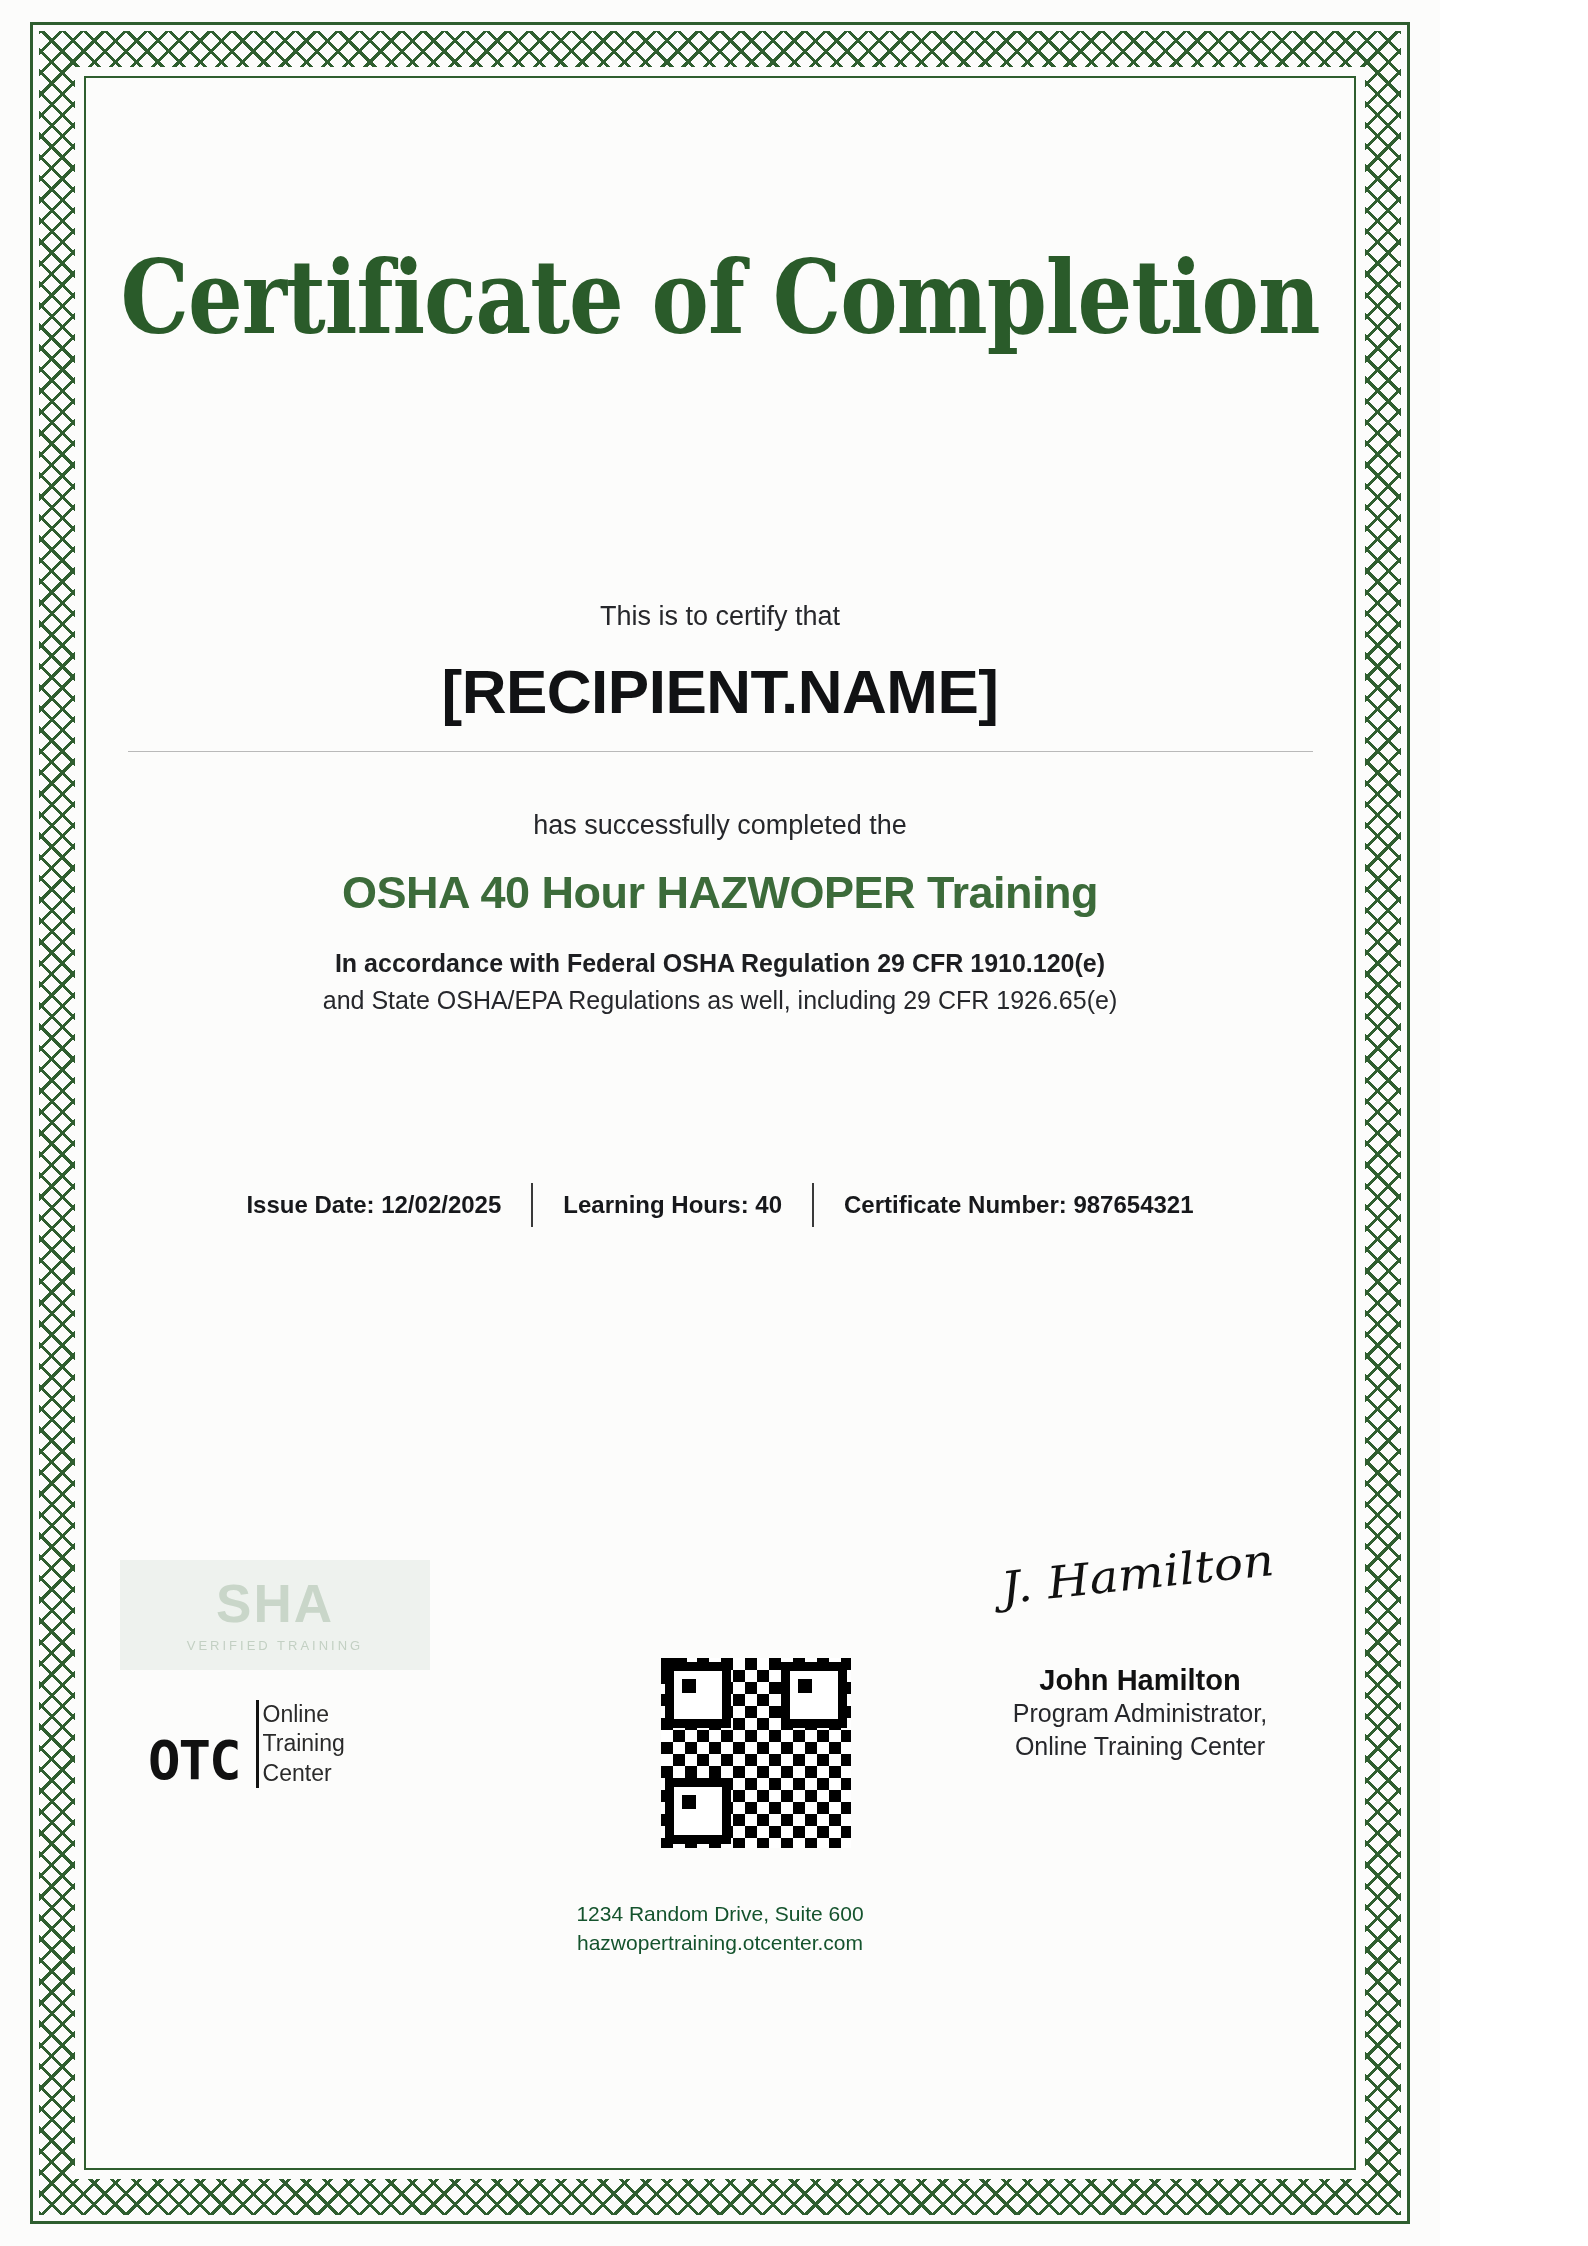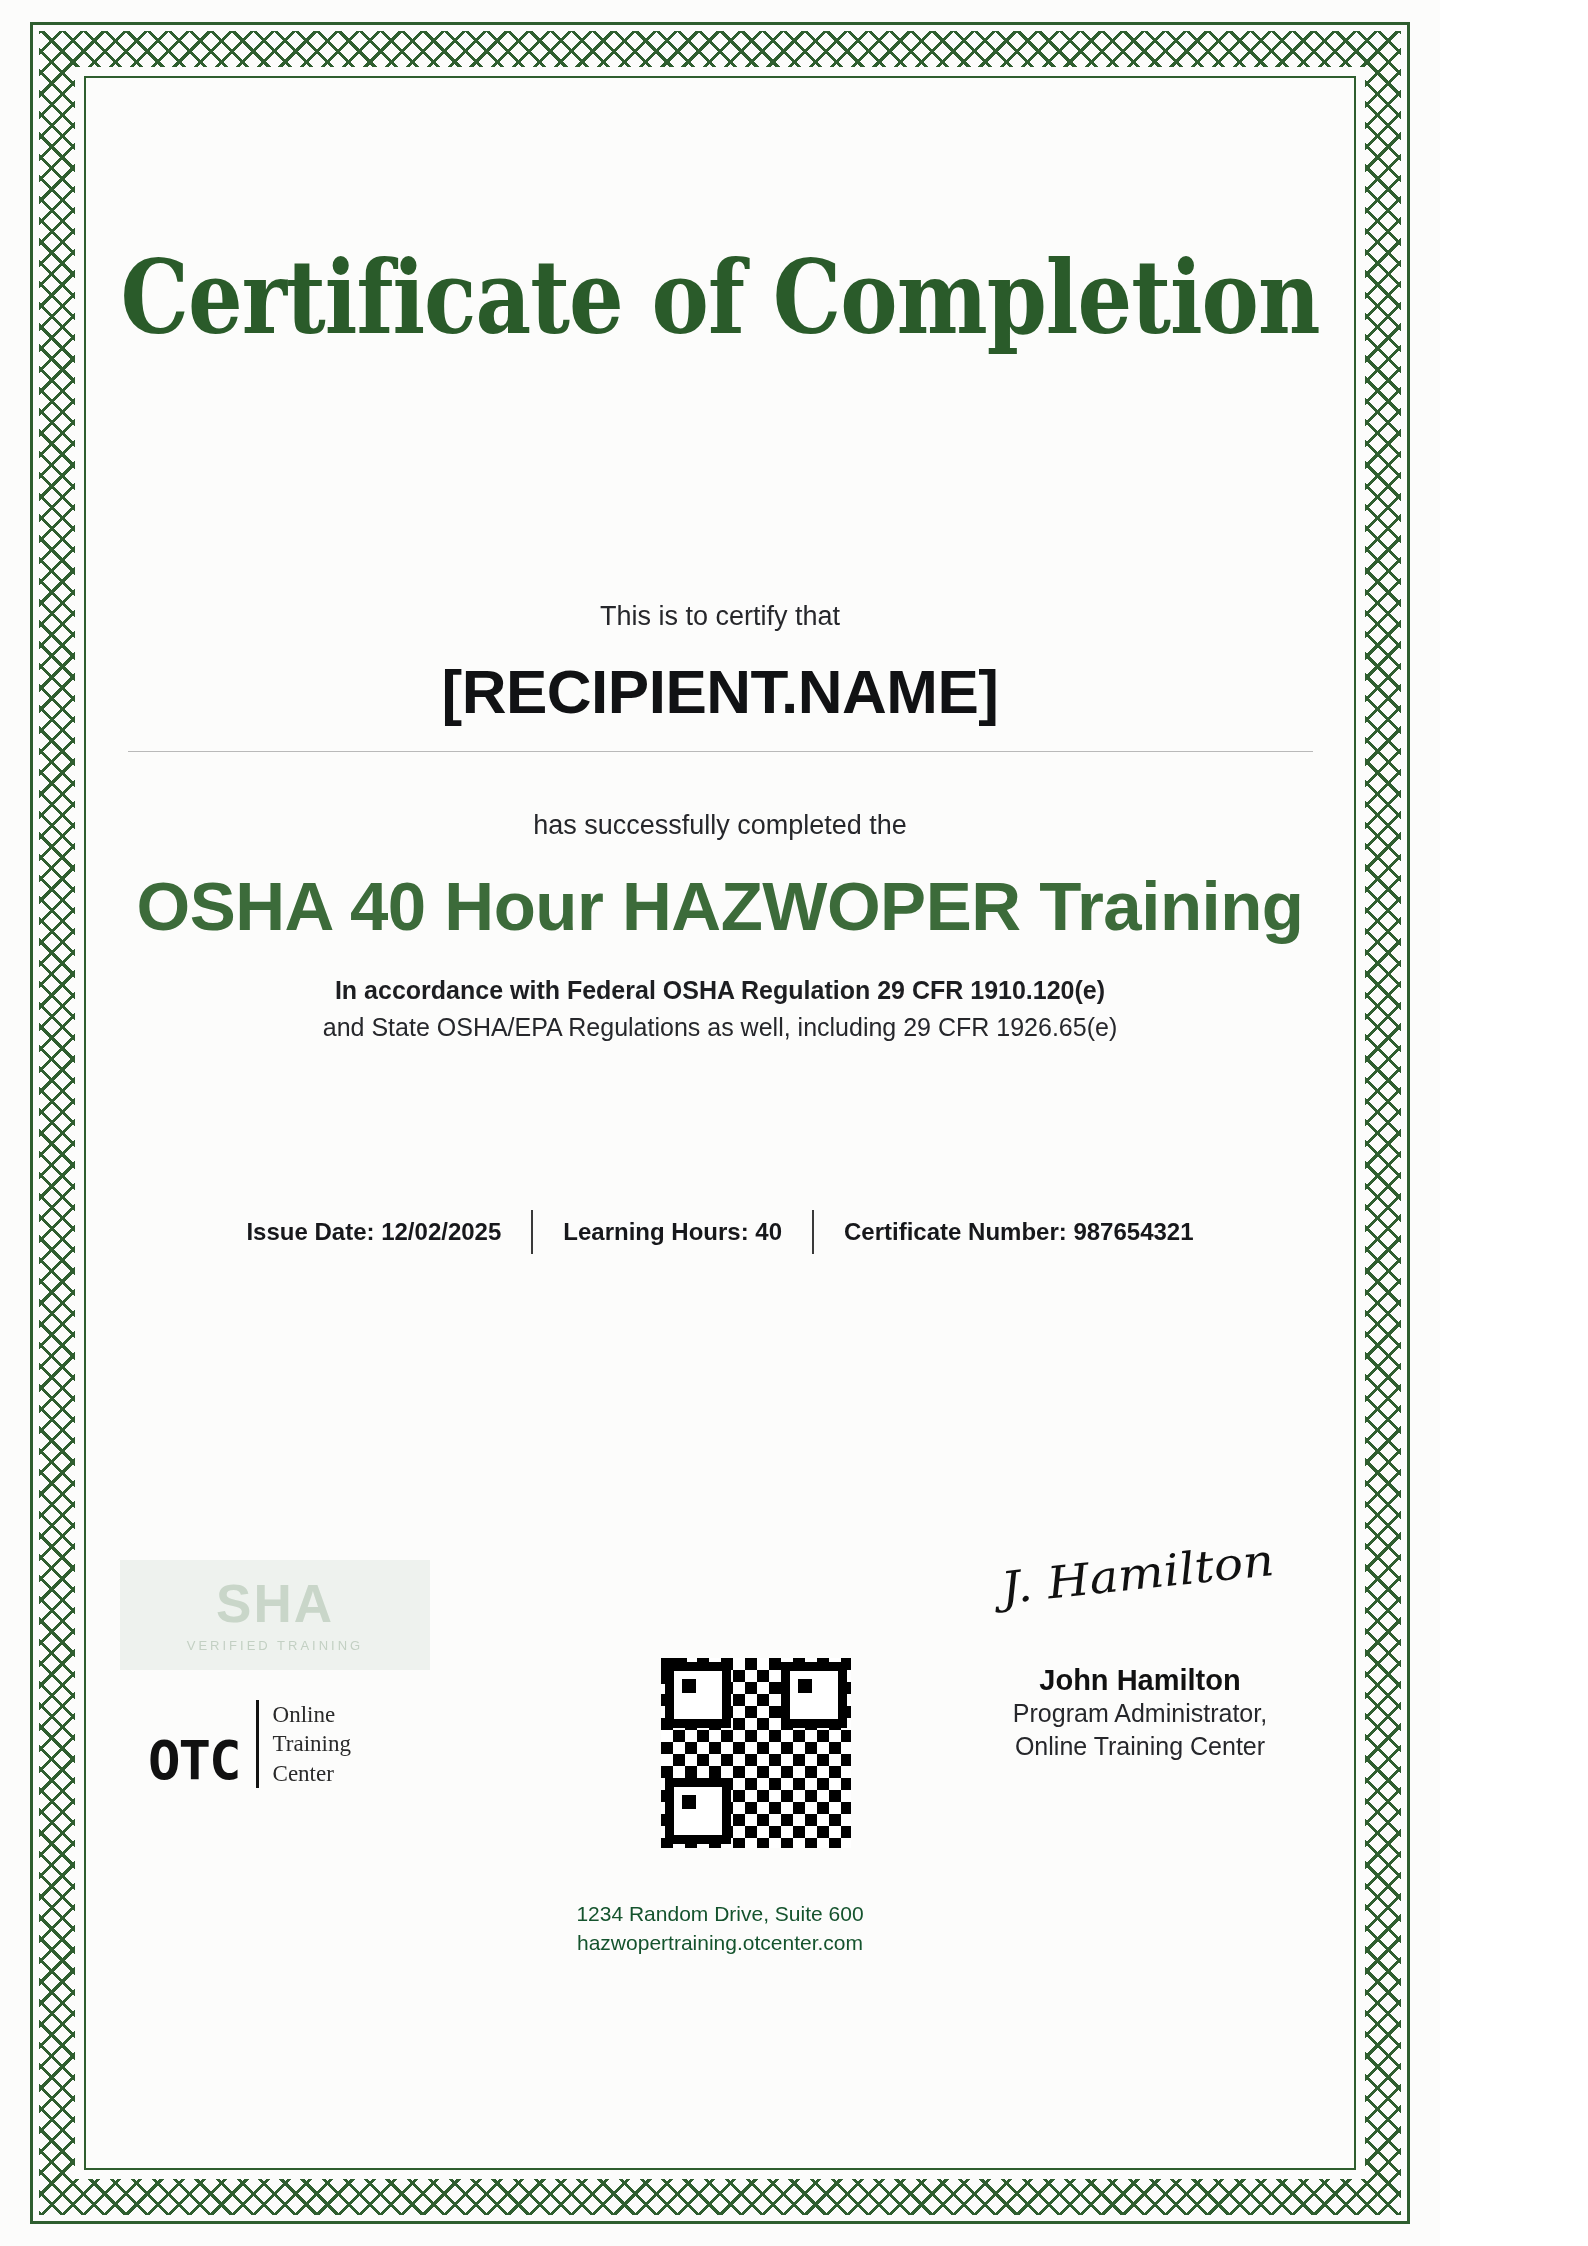--- a/index.html
+++ b/index.html
@@ -119,21 +119,21 @@
   }
 
   .completed-line {
     margin-top: 58px;
     font-size: 27px;
     color: #26272b;
   }
 
   .course {
     margin-top: 26px;
-    font-size: 69px;
+    font-size: 45px;
     font-weight: bold;
     color: #3c6b3a;
     letter-spacing: -0.5px;
   }
 
   .reg-bold {
     margin-top: 30px;
     font-size: 25px;
     font-weight: bold;
     color: #1d1e21;
@@ -209,27 +209,27 @@
   }
   .otc-mark {
     font-family: "DejaVu Sans Mono", monospace;
     font-size: 54px;
     font-weight: bold;
     letter-spacing: -2px;
     color: #111;
     line-height: 1;
   }
   .otc-words {
-    font-family: Liberation Serif, serif;
+    font-family: Liberation Sans, sans-serif;
     font-size: 23px;
     color: #2a2a2a;
     line-height: 1.28;
     text-align: left;
     border-left: 3px solid #111;
-    padding-left: 14px;
+    padding-left: 4px;
   }
 
   .qr {
     position: absolute;
     left: 661px;
     top: 148px;
     width: 190px;
     height: 190px;
     background:
       

